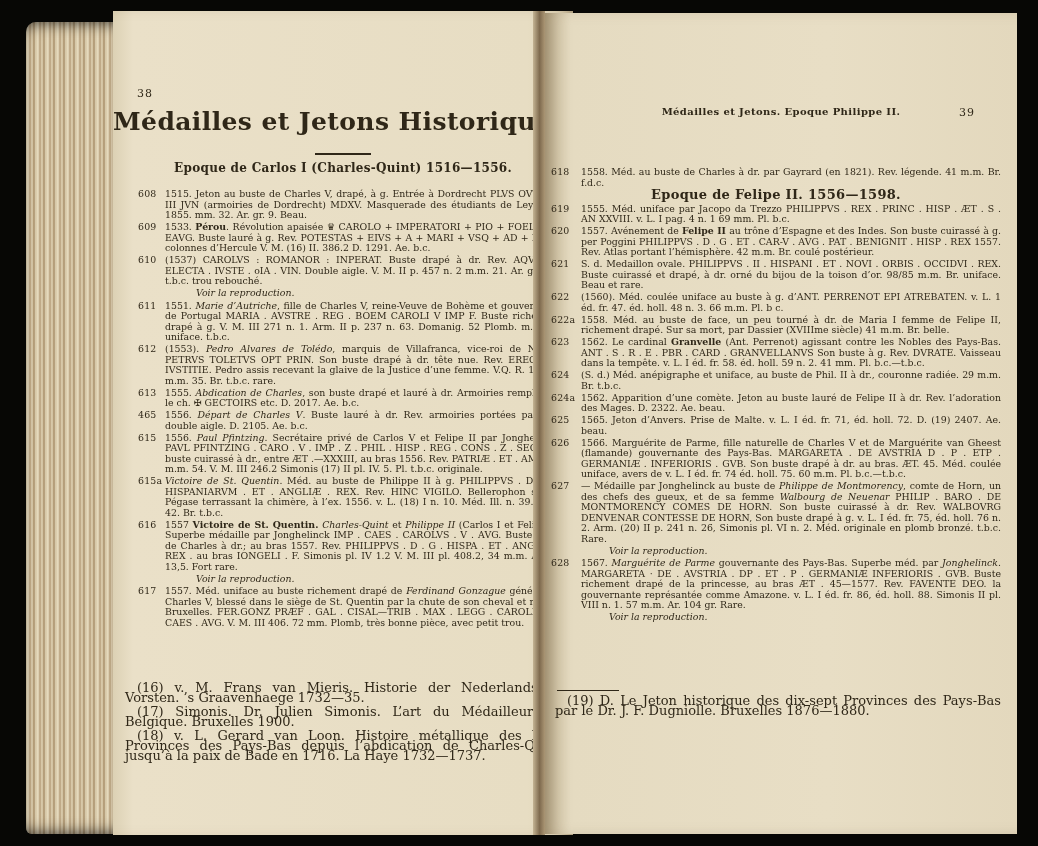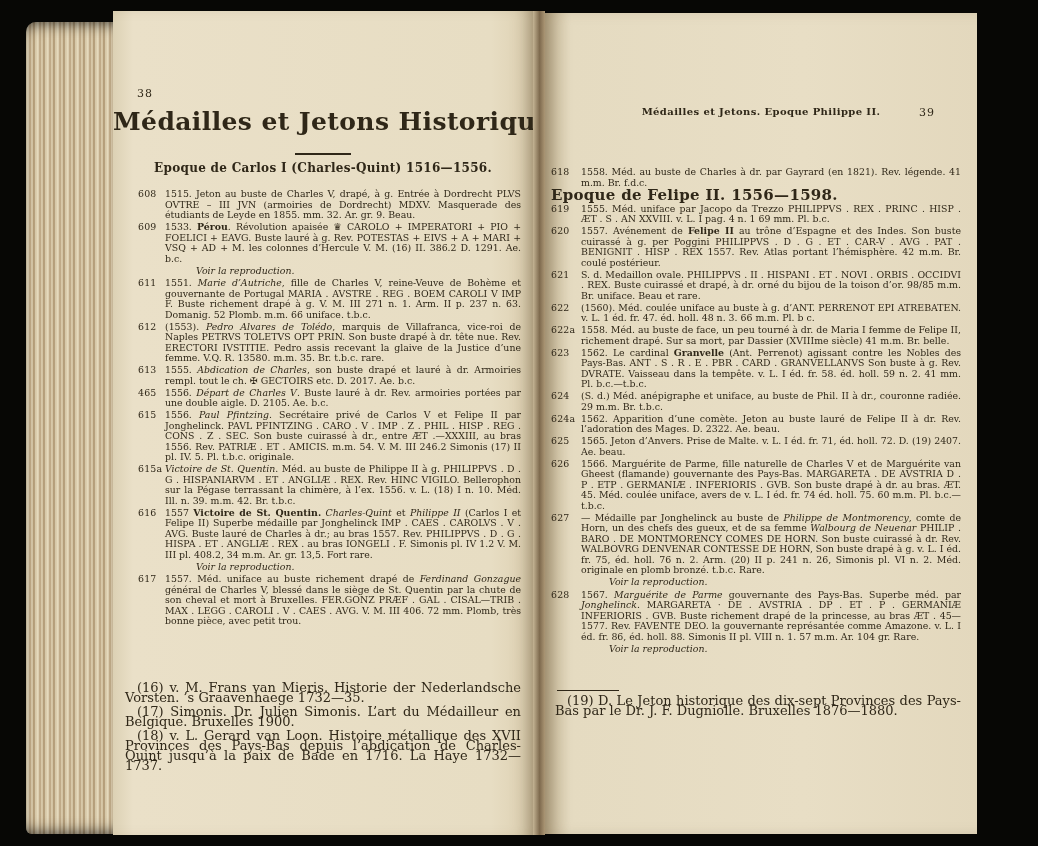--- a/index.html
+++ b/index.html
@@ -12,21 +12,21 @@
   
   .stack{
     position:absolute;left:26px;top:22px;width:90px;height:812px;
     background:
       repeating-linear-gradient(90deg,
         #d8c8a6 0px,#e9dfc4 2px,#b59c78 4px,#e2d6b8 6px,#a68c66 8px,#e6dcc0 10px);
     border-radius:10px 0 0 6px;
     box-shadow:inset 0 10px 14px -8px rgba(0,0,0,.65), inset 0 -10px 14px -8px rgba(0,0,0,.65);
   }
   .page{
-    position:absolute;background:var(--page,#e7ddc3);
+    position:absolute;background:var(--page,#e7ddc3);padding-left:40px;
   }
   .page.left{
     left:113px;top:11px;width:420px;height:824px;
     background:linear-gradient(90deg,#dcd1b4 0,#eae0c8 20px,#e7ddc3 90%,#dccfb0 100%);
     box-shadow:inset -14px 0 18px -12px rgba(90,70,40,.6);
   }
   .page.right{
     left:545px;top:13px;width:432px;height:821px;
     background:linear-gradient(90deg,#d3c5a5 0,#e5dbc1 26px,#e8dec5 60%,#e3d8bd 100%);
     box-shadow:inset 16px 0 20px -12px rgba(90,70,40,.6);
@@ -61,21 +61,21 @@
   }
   .entries-left{left:25px;right:12px;top:178px;}
   .entries-right{left:6px;right:16px;top:117px;margin-top:37px;}
   .entry{display:flex;margin-bottom:1.5px;}
   .entries-left .enum{flex:0 0 27px;}
   .entries-right .enum{flex:0 0 30px;}
   .enum{text-align:left;letter-spacing:.2px;}
   .etext{flex:1;}
   .note{font-style:italic;margin:0 0 2px 58px;}
   .subheading{
-    text-align:left;font-weight:bold;font-size:15px;letter-spacing:.3px;
+    text-align:center;font-weight:bold;font-size:13px;letter-spacing:.3px;
     margin:2px 0 3px 0;
   }
   .footnotes{
     position:absolute;font-size:13px;line-height:10.2px;text-align:justify;
   }
   .footnotes-left{left:12px;right:12px;top:672px;}
   .footnotes-right{left:10px;right:16px;top:683px;}
   .footnote{text-indent:12px;margin-bottom:3.5px;}
   .fn-rule{
     position:absolute;left:12px;top:677px;width:62px;
@@ -96,20 +96,24 @@
     <h2 class="heading">Epoque de Carlos I (Charles-Quint) 1516—1556.</h2>
     <div class="entries entries-left">
         <div class="entry">
           <span class="enum">608</span>
           <span class="etext">1515. Jeton au buste de Charles V, drapé, à g. Entrée à Dordrecht PLVS OVTRE – III JVN (armoiries de Dordrecht) MDXV. Masquerade des étudiants de Leyde en 1855. mm. 32. Ar. gr. 9. Beau.</span>
         </div>
         <div class="entry">
           <span class="enum">609</span>
           <span class="etext">1533. <b>Pérou</b>. Révolution apaisée ♛ CAROLO + IMPERATORI + PIO + FOELICI + EAVG. Buste lauré à g. Rev. POTESTAS + EIVS + A + MARI + VSQ + AD + M. les colonnes d’Hercule V. M. (16) II. 386.2 D. 1291. Ae. b.c.</span>
         </div>
+        <div class="entry">
+          <span class="enum">610</span>
+          <span class="etext">(1537) CAROLVS : ROMANOR : INPERAT. Buste drapé à dr. Rev. AQVILA . ELECTA . IVSTE . oIA . VIN. Double aigle. V. M. II p. 457 n. 2 m.m. 21. Ar. gr. 4.5. t.b.c. trou rebouché.</span>
+        </div>
         <div class="note">Voir la reproduction.</div>
         <div class="entry">
           <span class="enum">611</span>
           <span class="etext">1551. <i>Marie d’Autriche</i>, fille de Charles V, reine-Veuve de Bohème et gouvernante de Portugal MARIA . AVSTRE . REG . BOEM CAROLI V IMP F. Buste richement drapé à g. V. M. III 271 n. 1. Arm. II p. 237 n. 63. Domanig. 52 Plomb. m.m. 66 uniface. t.b.c.</span>
         </div>
         <div class="entry">
           <span class="enum">612</span>
           <span class="etext">(1553). <i>Pedro Alvares de Tolédo</i>, marquis de Villafranca, vice-roi de Naples PETRVS TOLETVS OPT PRIN. Son buste drapé à dr. tête nue. Rev. ERECTORI IVSTITIE. Pedro assis recevant la glaive de la Justice d’une femme. V.Q. R. 13580. m.m. 35. Br. t.b.c. rare.</span>
         </div>
         <div class="entry">

